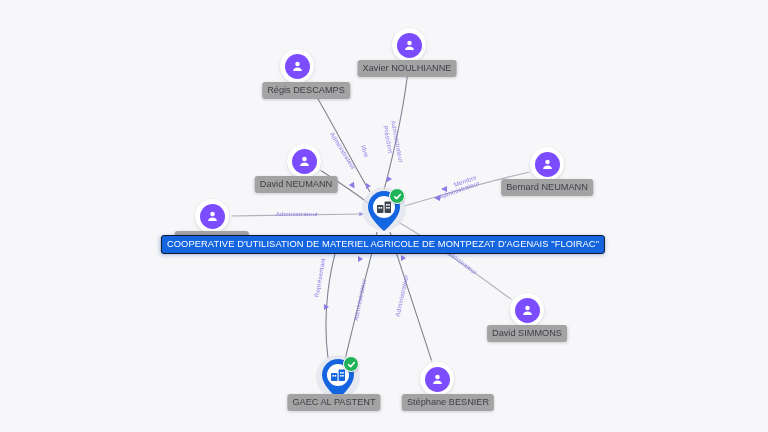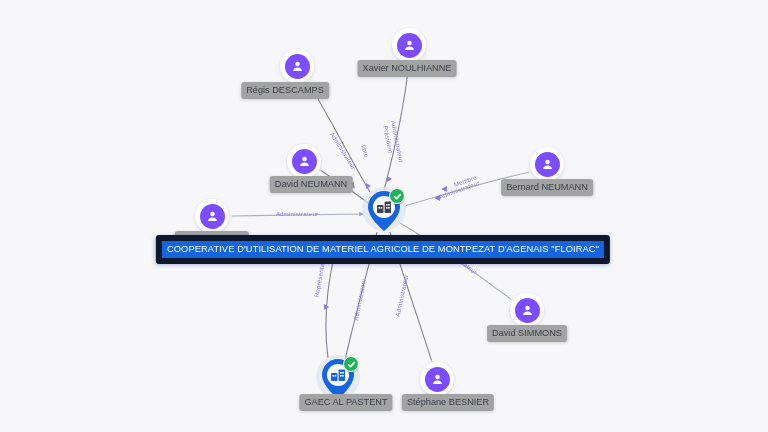--- a/index.html
+++ b/index.html
@@ -56,21 +56,21 @@
   .node-label{
     position:absolute;transform:translate(-50%,0);
     background:#a3a3a3;color:#3c3f48;
     font-size:9.2px;line-height:13px;
     padding:2px 5px;border-radius:3px;
     white-space:nowrap;
     box-shadow:0 1px 3px rgba(60,60,90,.22);
   }
   .node-label.selected{
     background:#1565e0;color:#ffffff;
-    border:6px solid #0f172a;
+    border:1px solid #0f172a;
     font-size:9.3px;letter-spacing:.1px;
     box-shadow:0 1px 4px rgba(20,70,160,.35);
     z-index:40;
   }
   .label-hidden{z-index:5;}
   .z-top{z-index:30;}
 </style>
 </head>
 <body>
 
@@ -127,21 +127,21 @@
 <div class="node" style="left:297px;top:66px;">
   <div class="person-ring">
     <div class="avatar">
       <svg width="15" height="15" viewBox="0 0 24 24" fill="#ffffff">
         <circle cx="12" cy="8" r="3.6"></circle>
         <path d="M5 19c0-3.6 3.1-5.6 7-5.6s7 2 7 5.6z"></path>
       </svg>
     </div>
   </div>
 </div>
-<div class="node-label" style="left:285px;top:82px;">Régis DESCAMPS</div>
+<div class="node-label" style="left:306px;top:82px;">Régis DESCAMPS</div>
 
 <div class="node" style="left:409px;top:45px;">
   <div class="person-ring">
     <div class="avatar">
       <svg width="15" height="15" viewBox="0 0 24 24" fill="#ffffff">
         <circle cx="12" cy="8" r="3.6"></circle>
         <path d="M5 19c0-3.6 3.1-5.6 7-5.6s7 2 7 5.6z"></path>
       </svg>
     </div>
   </div>
@@ -151,21 +151,21 @@
 <div class="node" style="left:304px;top:161px;">
   <div class="person-ring">
     <div class="avatar">
       <svg width="15" height="15" viewBox="0 0 24 24" fill="#ffffff">
         <circle cx="12" cy="8" r="3.6"></circle>
         <path d="M5 19c0-3.6 3.1-5.6 7-5.6s7 2 7 5.6z"></path>
       </svg>
     </div>
   </div>
 </div>
-<div class="node-label" style="left:311px;top:176px;">David NEUMANN</div>
+<div class="node-label" style="left:296px;top:176px;">David NEUMANN</div>
 
 <div class="node" style="left:547px;top:164px;">
   <div class="person-ring">
     <div class="avatar">
       <svg width="15" height="15" viewBox="0 0 24 24" fill="#ffffff">
         <circle cx="12" cy="8" r="3.6"></circle>
         <path d="M5 19c0-3.6 3.1-5.6 7-5.6s7 2 7 5.6z"></path>
       </svg>
     </div>
   </div>
@@ -225,21 +225,21 @@
         <rect x="24.2" y="19" width="1.6" height="1.6" fill="#ffffff"></rect>
       </g>
     </svg>
     <div class="badge">
       <svg width="9" height="9" viewBox="0 0 12 12" fill="none" stroke="#ffffff" stroke-width="2.2" stroke-linecap="round" stroke-linejoin="round">
         <path d="M2.2 6.3 L4.8 8.8 L9.8 3.4"></path>
       </svg>
     </div>
   </div>
 </div>
-<div class="node-label" style="left:346px;top:394px;text-align:right;">GAEC AL PASTENT</div>
+<div class="node-label" style="left:334px;top:394px;text-align:right;">GAEC AL PASTENT</div>
 
 <div class="node z-top" style="left:384px;top:211px;">
   <div class="pin-wrap">
     <div class="pin-halo"></div>
     <svg class="pin" width="40" height="46" viewBox="0 0 40 46">
       <path d="M20 3 C11.2 3 4 10.2 4 19 C4 30 20 43 20 43 C20 43 36 30 36 19 C36 10.2 28.8 3 20 3 Z" fill="#1565e0"></path>
       <circle cx="20" cy="19" r="11" fill="#ffffff"></circle>
       <g fill="#3c4452">
         <rect x="13" y="17" width="6.5" height="8" rx="0.8"></rect>
         <rect x="20.6" y="13.5" width="6.4" height="11.5" rx="0.8"></rect>

